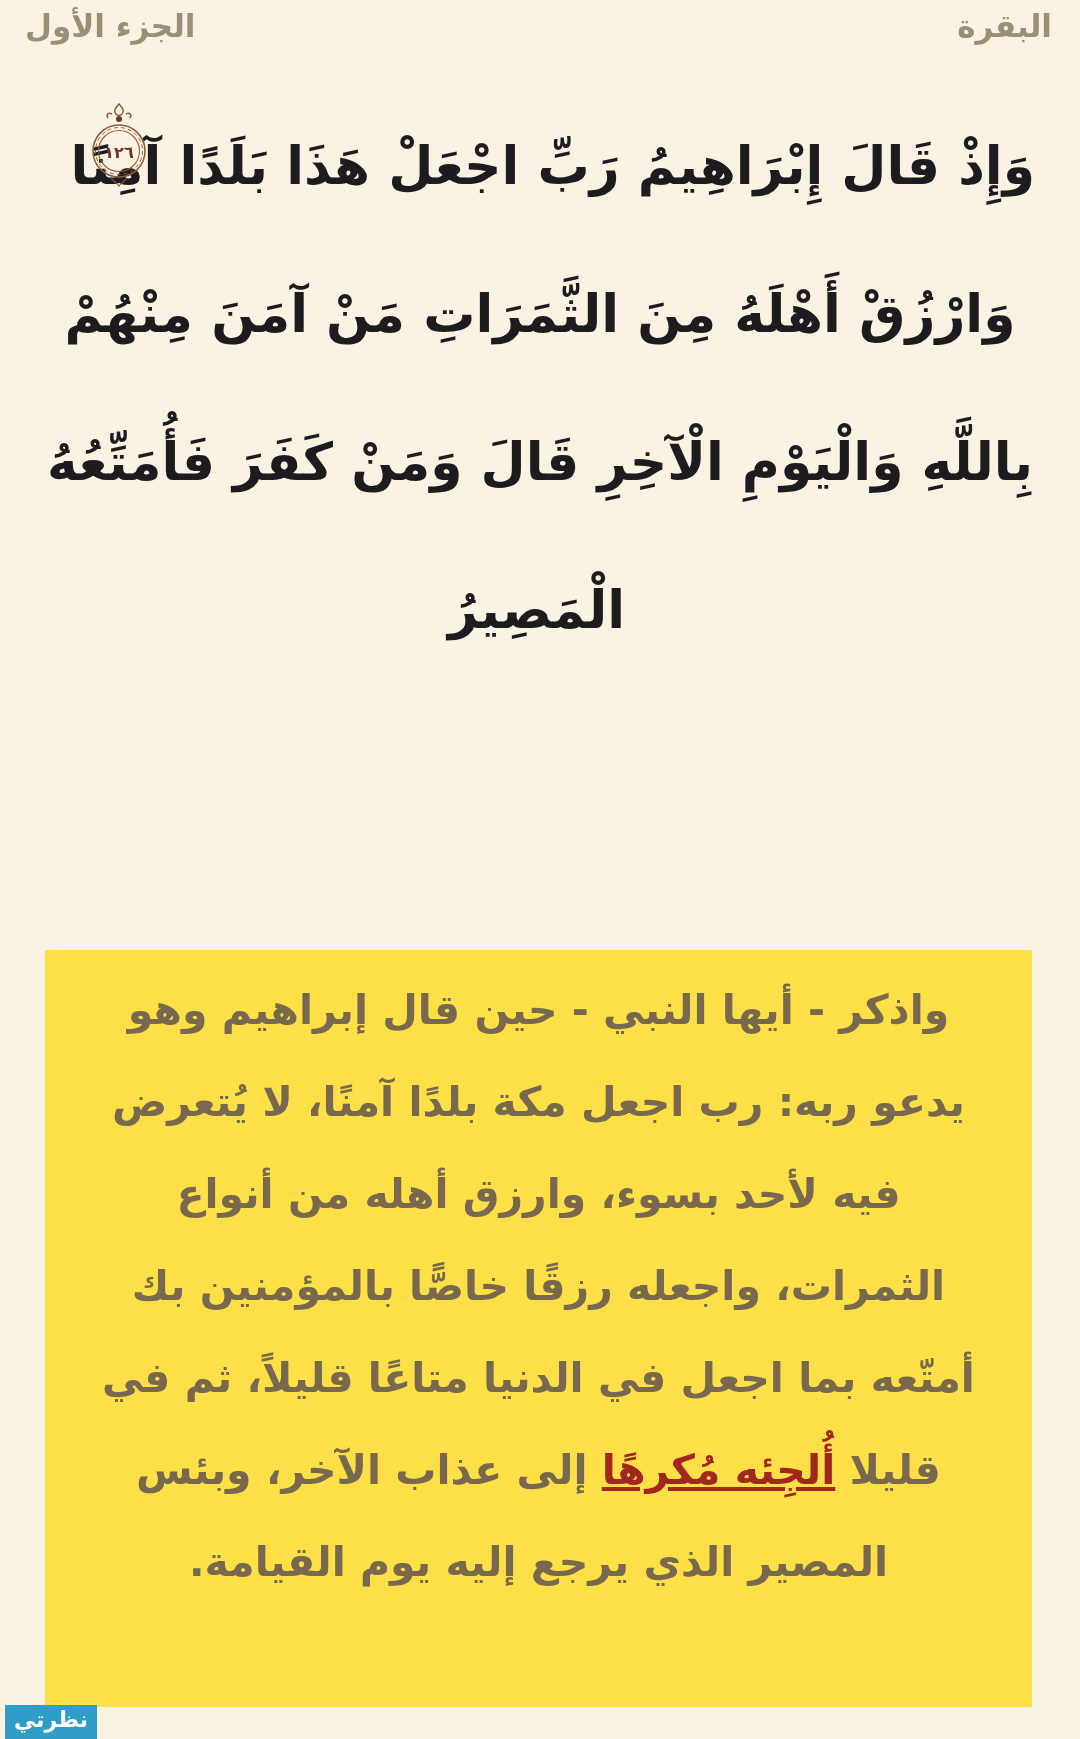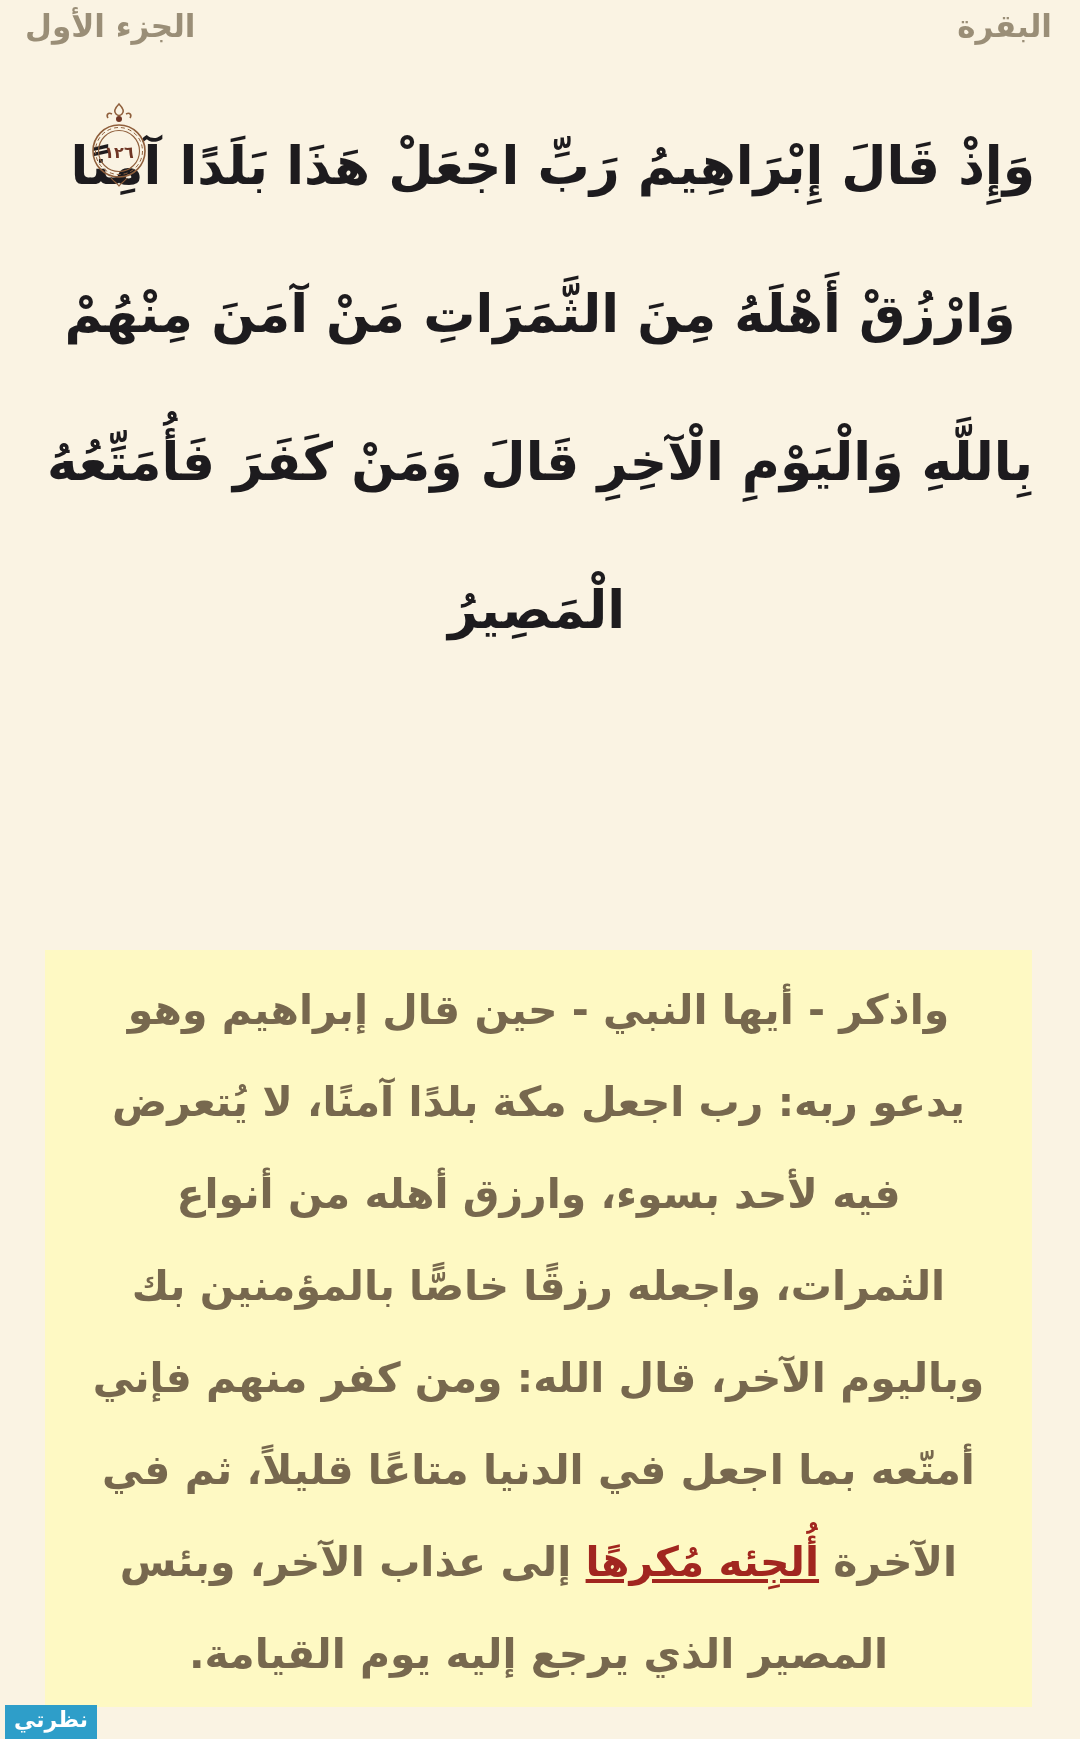--- a/index.html
+++ b/index.html
@@ -24,21 +24,21 @@
     text-align:center;white-space:nowrap;overflow:visible;
   }
   .vline-1{margin-left:145px;}
   .vline-5{margin-right:410px;text-align:right;}
   .medallion{
     position:absolute;top:10px;left:45px;width:58px;height:88px;text-align:right;
   }
   
   .tafsir{
     position:absolute;top:950px;right:48px;width:987px;height:757px;
-    background:#fef9c3;
+    background:#fde047;
     color:#77684e;
     padding-top:14px;box-sizing:border-box;
   }
   .tline{
     line-height:92px;font-size:41px;font-weight:bold;
     text-align:center;white-space:nowrap;
   }
   .red-seg{color:#a1261f;text-decoration:underline;}
   
   .watermark{
@@ -87,26 +87,23 @@
   <div class="tline">
     <span>يدعو ربه: رب اجعل مكة بلدًا آمنًا، لا يُتعرض</span>
   </div>
   <div class="tline">
     <span>فيه لأحد بسوء، وارزق أهله من أنواع</span>
   </div>
   <div class="tline">
     <span>الثمرات، واجعله رزقًا خاصًّا بالمؤمنين بك</span>
   </div>
   <div class="tline">
-    <span>وباليوم الآخر، قال الله: ومن كفر منهم فإني</span>
-  </div>
-  <div class="tline">
     <span>أمتّعه بما اجعل في الدنيا متاعًا قليلاً، ثم في</span>
   </div>
   <div class="tline">
-    <span>الآخرة </span><span class="red-seg">أُلجِئه مُكرهًا</span><span> إلى عذاب الآخر، وبئس</span>
+    <span>قليلا </span><span class="red-seg">أُلجِئه مُكرهًا</span><span> إلى عذاب الآخر، وبئس</span>
   </div>
   <div class="tline">
     <span>المصير الذي يرجع إليه يوم القيامة.</span>
   </div>
 </div>
 
 <div class="watermark">نظرتي</div>
 
 </body></html>

